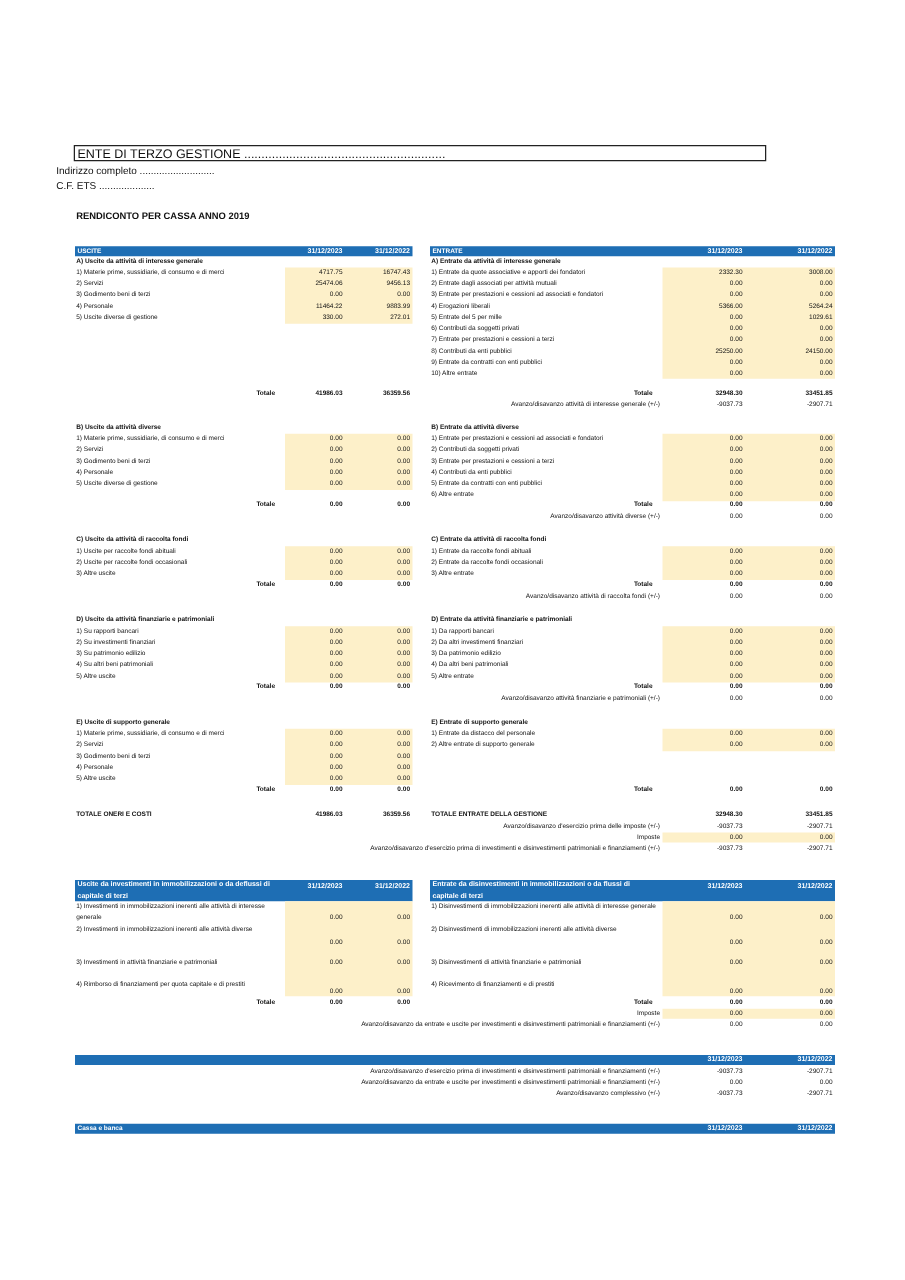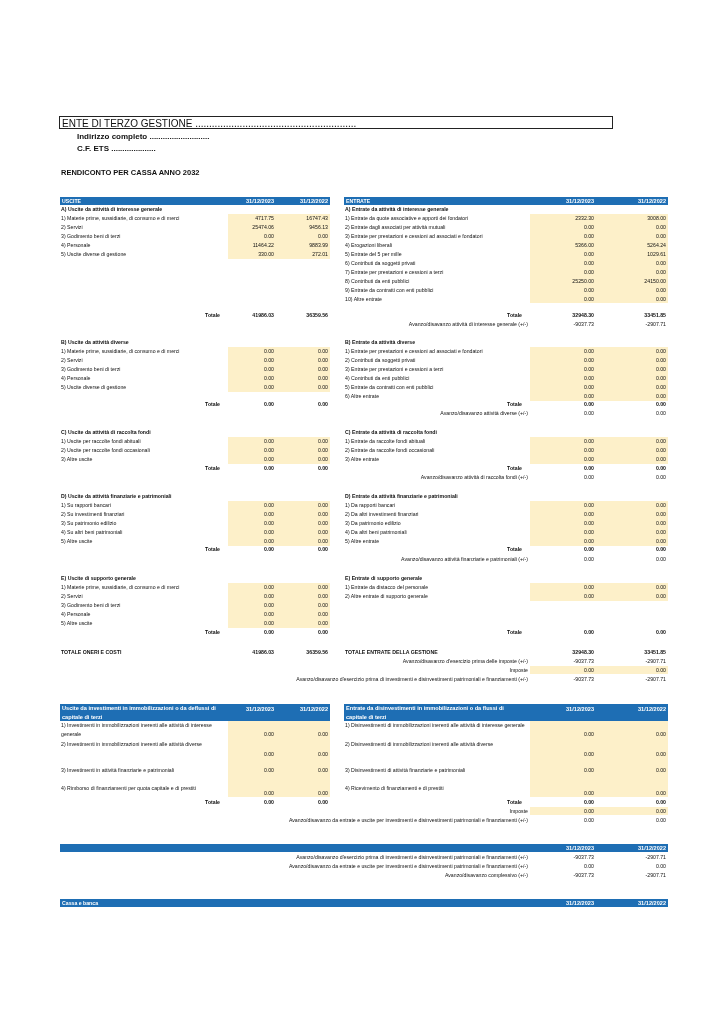--- a/index.html
+++ b/index.html
@@ -1,28 +1,28 @@
 <!DOCTYPE html>
 <html><head>
 <meta charset="utf-8">
 <style>
   html, body { margin:0; padding:0; background:#fff; }
   body { width:724px; height:1024px; position:relative; font-family:"Liberation Sans", sans-serif; color:#111; overflow:hidden; }
   .abs { position:absolute; }
   .ente { left:59px; top:116px; width:554px; height:13px; border:1px solid #222; font-size:10px; line-height:13px; padding-left:2px; box-sizing:border-box; }
-  .hdr-line { left:77px; font-size:8px; font-weight:bold; }
+  .hdr-line { left:45px; font-size:8px; font-weight:normal; }
   .title { left:61px; top:168px; font-size:7.5px; font-weight:bold; }
 </style>
 </head>
 <body>
 
 <div class="abs ente">ENTE DI TERZO GESTIONE ..........................................................</div>
 <div class="abs hdr-line" style="top:132px">Indirizzo completo ...........................</div>
 <div class="abs hdr-line" style="top:144px">C.F. ETS ....................</div>
-<div class="abs title">RENDICONTO PER CASSA ANNO 2032</div>
+<div class="abs title">RENDICONTO PER CASSA ANNO 2019</div>
 
 <div id="root">
     <div class="abs" style="left:60px;top:197px;width:270px;height:8px;background:#1e6eb4;"></div>
     <div class="abs" style="left:62px;top:197px;font-size:5.2px;line-height:8px;white-space:nowrap;font-weight:bold;color:#fff;">USCITE</div>
     <div class="abs" style="right:450px;top:197px;font-size:5.6px;line-height:8px;white-space:nowrap;text-align:right;font-weight:bold;color:#fff;">31/12/2023</div>
     <div class="abs" style="right:396px;top:197px;font-size:5.6px;line-height:8px;white-space:nowrap;text-align:right;font-weight:bold;color:#fff;">31/12/2022</div>
     <div class="abs" style="left:344px;top:197px;width:324px;height:8px;background:#1e6eb4;"></div>
     <div class="abs" style="left:346px;top:197px;font-size:5.2px;line-height:8px;white-space:nowrap;font-weight:bold;color:#fff;">ENTRATE</div>
     <div class="abs" style="right:130px;top:197px;font-size:5.6px;line-height:8px;white-space:nowrap;text-align:right;font-weight:bold;color:#fff;">31/12/2023</div>
     <div class="abs" style="right:58px;top:197px;font-size:5.6px;line-height:8px;white-space:nowrap;text-align:right;font-weight:bold;color:#fff;">31/12/2022</div>

